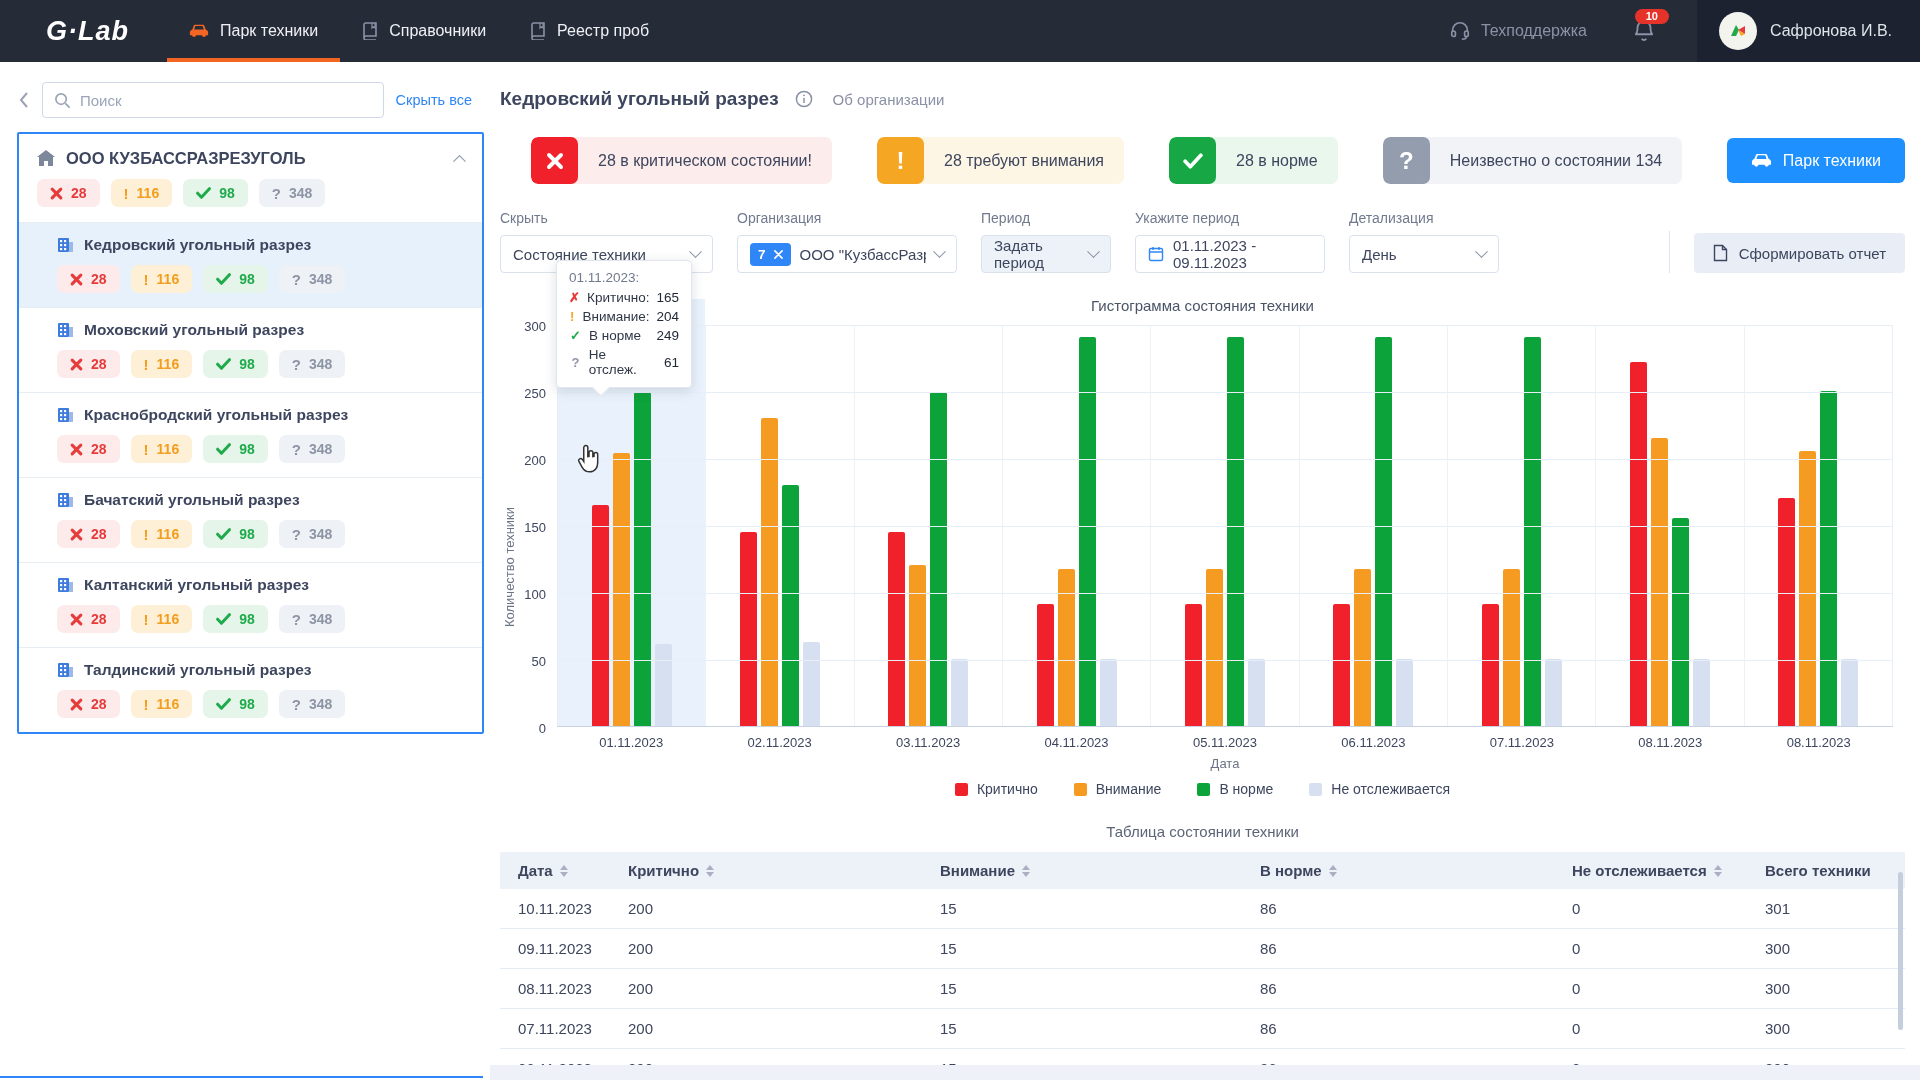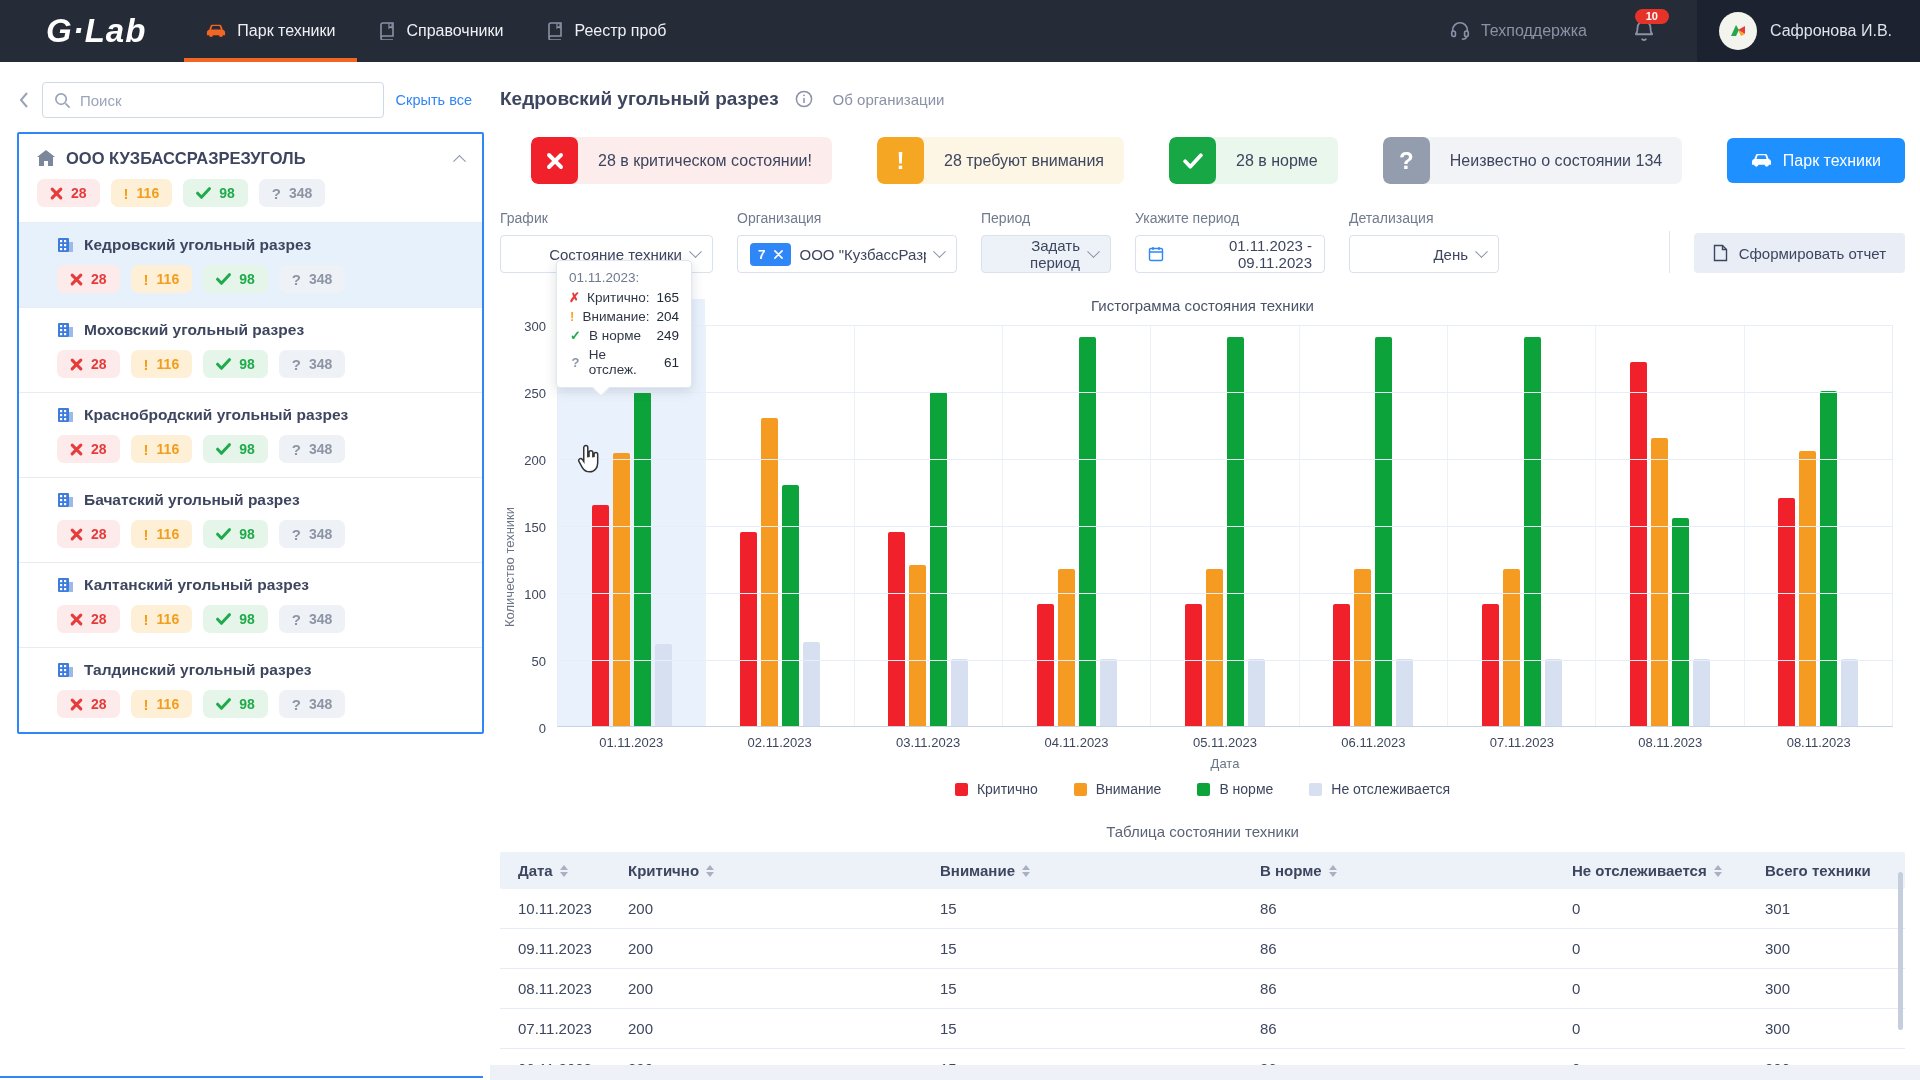--- a/index.html
+++ b/index.html
@@ -2,21 +2,21 @@
 <html><head>
 <meta charset="utf-8">
 <style>
   * { margin:0; padding:0; box-sizing:border-box; }
   html,body { width:1920px; height:1080px; overflow:hidden; }
   body { font-family:"Liberation Sans", sans-serif; background:#fff; position:relative; color:#3d465e; }
   svg { display:block; }
 
   
   .topnav { height:62px; background:#262b38; display:flex; align-items:stretch; position:relative; z-index:10; }
-  .logo { display:flex; align-items:center; padding:0 38px 0 46px; color:#fff; font-size:33px; font-weight:bold; font-style:italic; letter-spacing:1px; }
+  .logo { display:flex; align-items:center; padding:0 38px 0 46px; color:#fff; font-size:27px; font-weight:bold; font-style:italic; letter-spacing:1px; }
   .tabs { display:flex; }
   .tab { position:relative; display:flex; align-items:center; gap:11px; padding:0 22px; color:#eef0f4; font-size:16px; cursor:pointer; }
   .tab .ticon { color:#8a92a6; }
   .tab.active .ticon { color:#f26522; }
   .tab.active::after { content:''; position:absolute; left:0; right:0; bottom:0; height:4px; background:#f26522; }
   .nav-right { margin-left:auto; display:flex; align-items:stretch; }
   .support { display:flex; align-items:center; gap:10px; color:#8a92a6; font-size:16px; margin-right:44px; cursor:pointer; }
   .bellwrap { display:flex; align-items:center; margin-right:40px; position:relative; cursor:pointer; }
   .bell-badge { position:absolute; top:9px; right:-12px; background:#e5332a; color:#fff; border-radius:9px; font-size:11px; font-weight:bold; padding:2px 11px; line-height:1; }
   .userbox { background:#1d2230; display:flex; align-items:center; gap:13px; padding:0 28px 0 22px; cursor:pointer; }
@@ -59,21 +59,21 @@
   .scard .stext { display:flex; align-items:center; padding:0 20px; font-size:16px; color:#3d465e; white-space:nowrap; }
   .scard.critical { background:#fdecec; } .scard.critical .sicon { background:#f0212b; }
   .scard.warning  { background:#fdf6e4; } .scard.warning  .sicon { background:#f5a623; }
   .scard.ok       { background:#e9f7ed; } .scard.ok       .sicon { background:#17a845; }
   .scard.unknown  { background:#f1f3f7; } .scard.unknown  .sicon { background:#949dae; }
   .park-btn { margin-left:auto; height:45px; background:#1e90ff; border:none; color:#fff; border-radius:6px; display:flex; align-items:center; gap:11px; padding:0 24px; font-size:16px; font-family:inherit; cursor:pointer; }
 
   .filters { display:flex; gap:24px; align-items:flex-end; margin:26px 15px 0 10px; }
   .fgroup { display:flex; flex-direction:column; gap:9px; }
   .flabel { font-size:14px; color:#707a8e; }
-  .select { height:38px; border:1px solid #d9e1ec; border-radius:4px; background:#fff; display:flex; align-items:center; gap:9px; padding:0 12px; font-size:15px; color:#3d465e; cursor:pointer;text-align:right; }
+  .select { height:38px; border:1px solid #d9e1ec; border-radius:4px; background:#fff; display:flex; align-items:center; gap:9px; padding:0 12px; font-size:15px; color:#3d465e; cursor:pointer; }
   .select .grow { flex:1; }
   .w-graph { width:213px; } .w-org { width:220px; } .w-period { width:130px; } .w-range { width:190px; } .w-detail { width:150px; }
   .select.tinted { background:#edf2f9; }
   .tag { background:#2f86f6; color:#fff; border-radius:4px; font-size:13.5px; font-weight:bold; padding:4px 8px; display:flex; align-items:center; gap:8px; flex:none; cursor:pointer; }
   .org-text { white-space:nowrap; overflow:hidden; flex:1; }
   .chev { width:9px; height:9px; border-right:1.6px solid #8a94a8; border-bottom:1.6px solid #8a94a8; flex:none; }
   .chev.down { transform:rotate(45deg) translate(-2px,-2px); }
   .chev.up { transform:rotate(-135deg) translate(-2px,-2px); }
   .divider-v { width:1px; height:42px; background:#dfe5ee; margin-left:auto; }
   .report-btn { height:40px; background:#e9eef6; border:none; border-radius:4px; display:flex; align-items:center; gap:11px; padding:0 19px; font-size:15px; color:#3d465e; font-family:inherit; cursor:pointer; }
@@ -566,21 +566,21 @@
         <svg width="21" height="16" viewBox="0 0 22 16" fill="#fff">
             <path d="M3.5 6 5 2c.3-.8 1-1.3 1.9-1.3h8.2c.9 0 1.6.5 1.9 1.3L18.5 6c1.4.2 2.5 1.4 2.5 2.9V12h-2.2a2.4 2.4 0 0 1-4.7 0H7.9a2.4 2.4 0 0 1-4.7 0H1V8.9C1 7.4 2.1 6.2 3.5 6zm2.2-.2h10.6L15.2 2.4a.6.6 0 0 0-.6-.4H7.4a.6.6 0 0 0-.6.4z"></path>
           </svg>
       </span>
       <span>Парк техники</span>
     </button>
   </div>
 
   <div class="filters">
     <div class="fgroup">
-      <span class="flabel">График</span>
+      <span class="flabel">Скрыть</span>
       <div class="select w-graph">
         <span class="grow">Состояние техники</span>
         <span class="chev down"></span>
       </div>
     </div>
     <div class="fgroup">
       <span class="flabel">Организация</span>
       <div class="select w-org">
         <span class="tag">
             <span>7</span>

